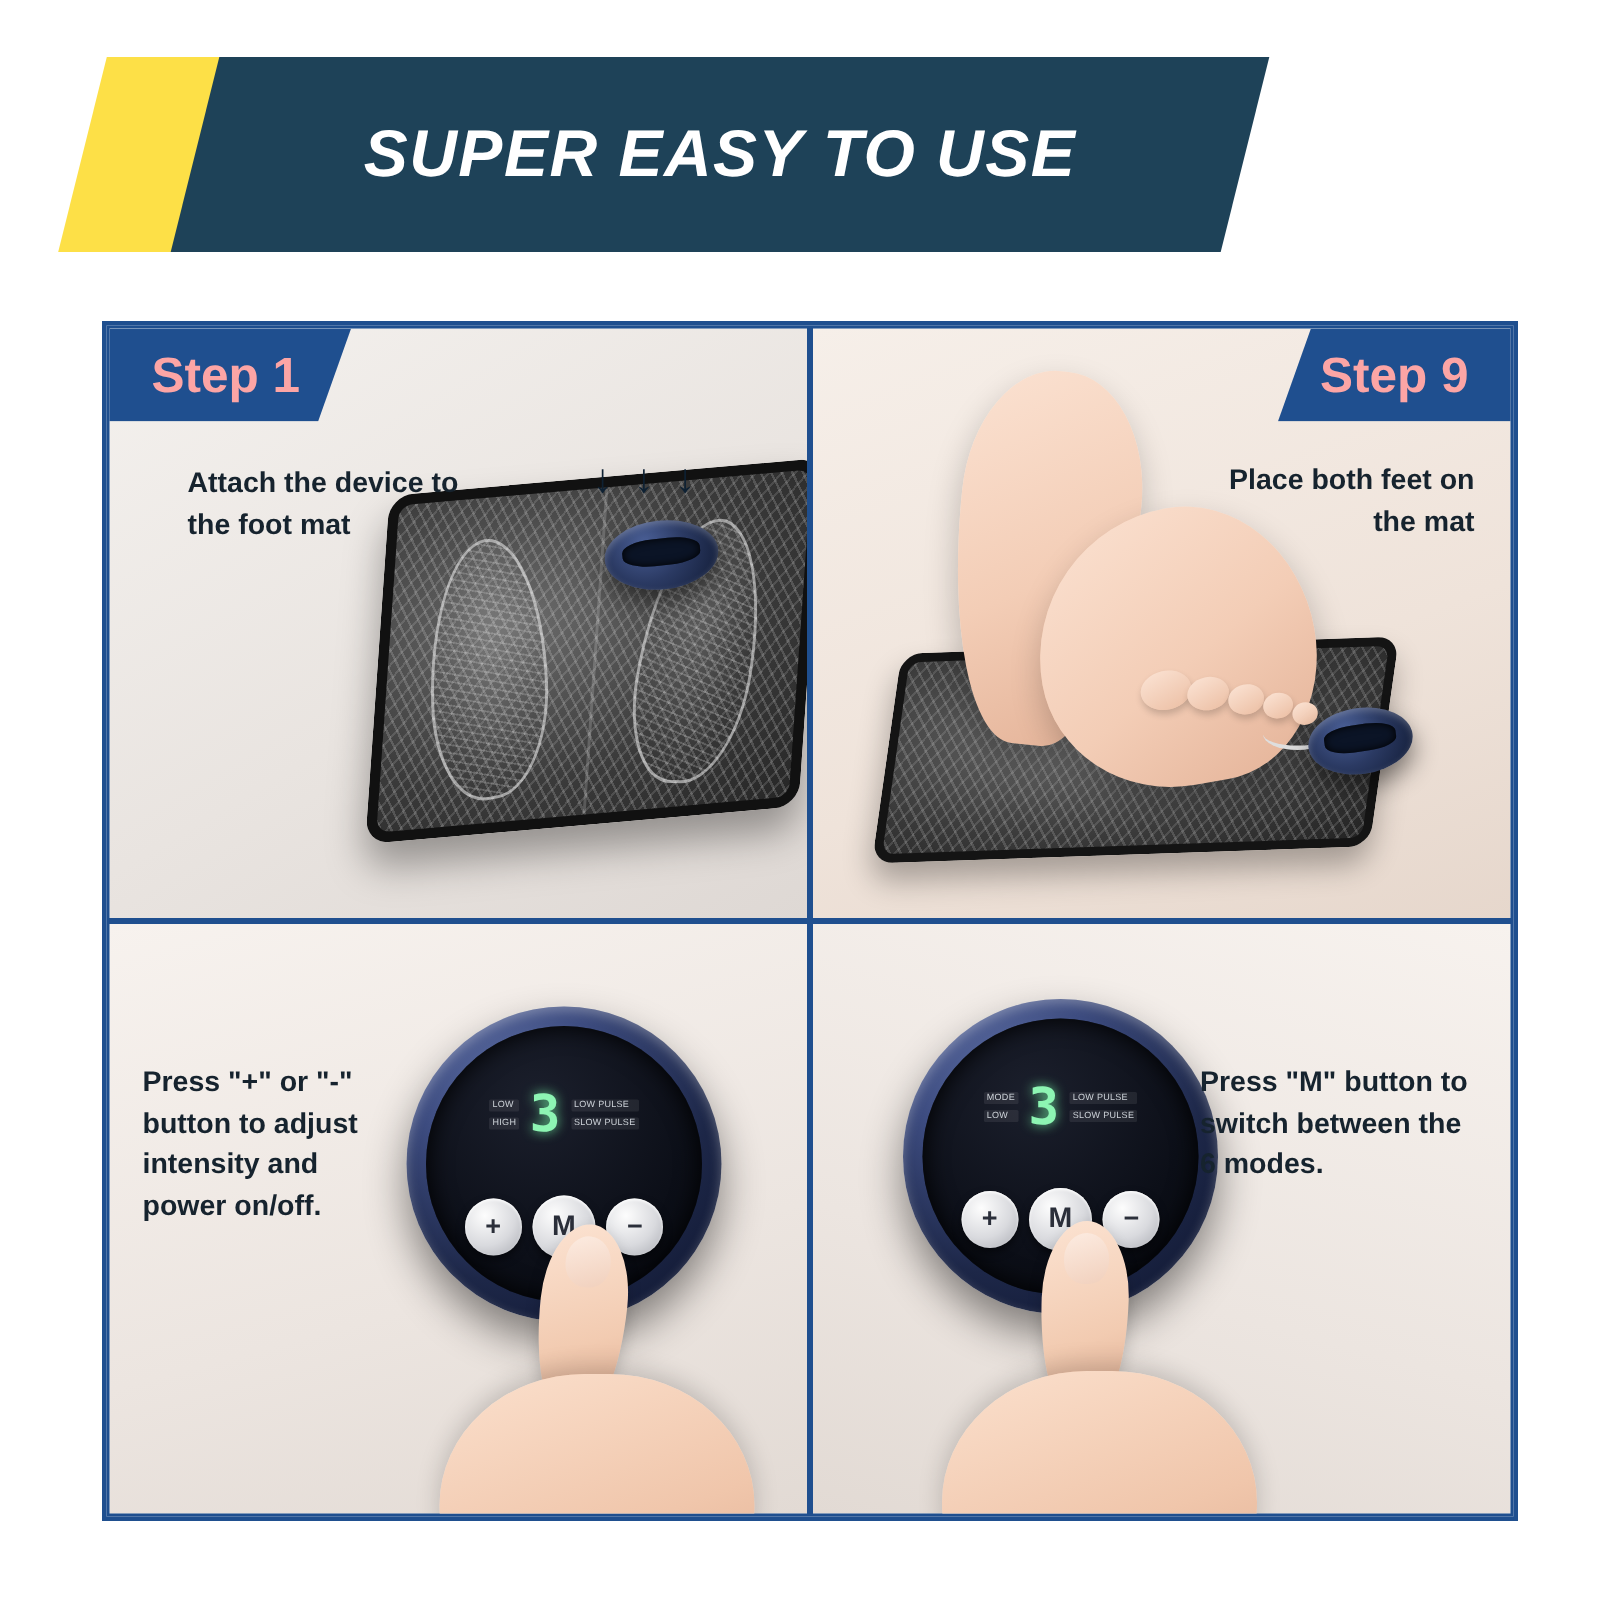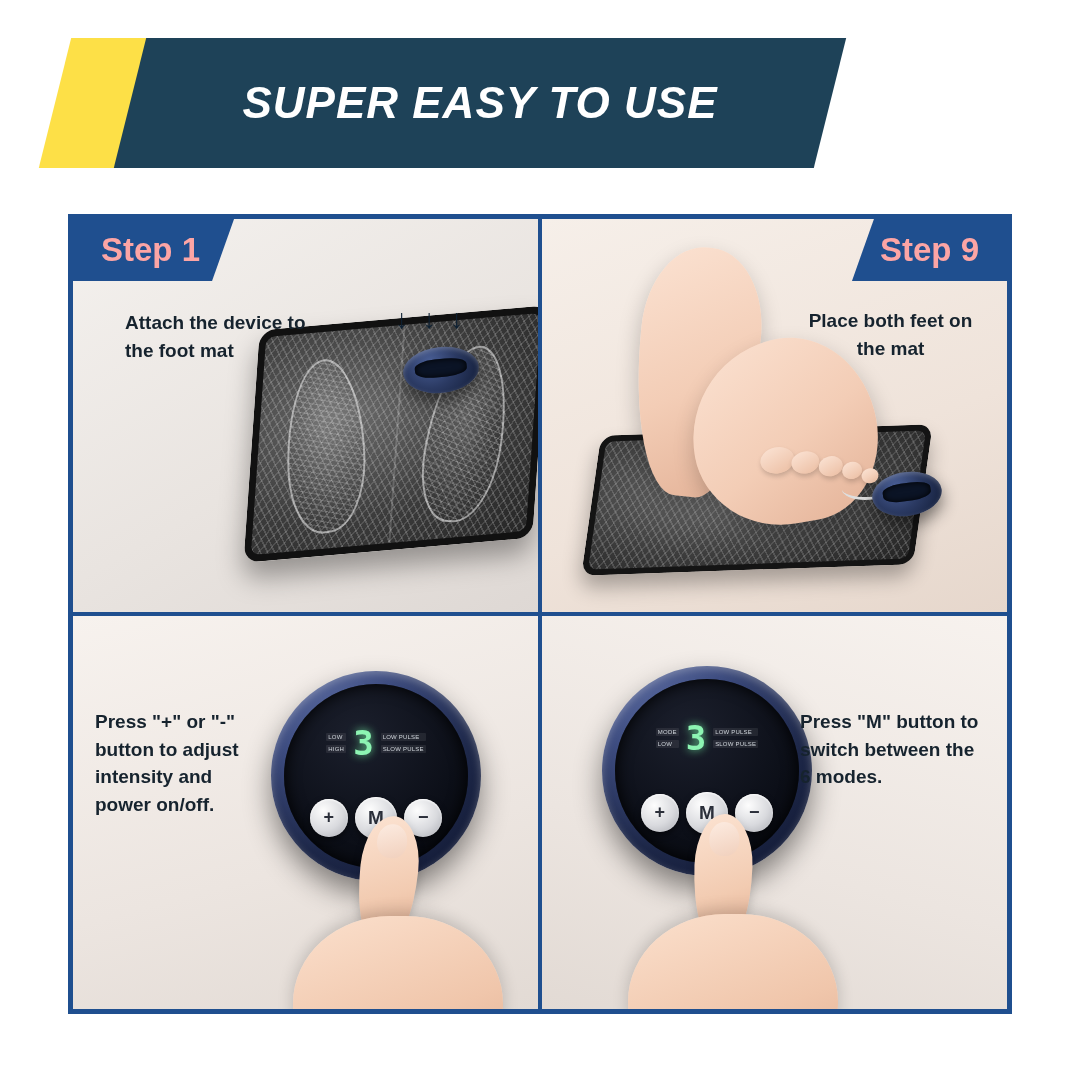--- a/index.html
+++ b/index.html
@@ -94,21 +94,21 @@
 
   .caption{
     position:absolute;
     z-index:6;
     color:#16232e;
     font-size:19px;
     font-weight:bold;
     line-height:1.45;
   }
   .cap-s1{left:8px;top:90px;width:210px;margin-left:44px;}
-  .cap-s2{right:24px;top:88px;width:185px;text-align:center;}
+  .cap-s2{right:24px;top:88px;width:185px;text-align:right;}
   .cap-s3{left:22px;top:92px;width:175px;}
   .cap-s4{right:22px;top:92px;width:185px;}
 
   
   .mat1{
     position:absolute;
     left:178px;top:100px;
     width:290px;height:230px;
     transform:rotate(-5deg) skewX(-9deg);
     border-radius:16px;

